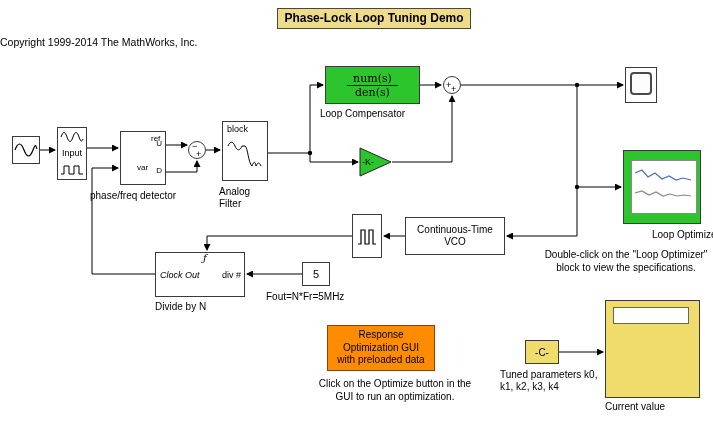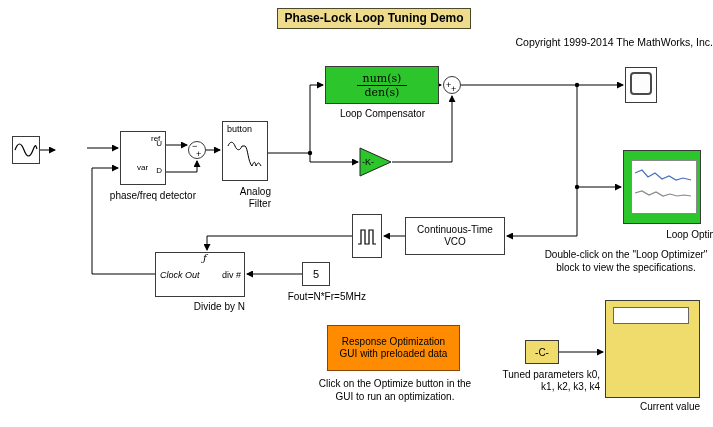--- a/index.html
+++ b/index.html
@@ -1,21 +1,21 @@
 <!DOCTYPE html>
 <html><head>
 <meta charset="utf-8">
 <style>
   html,body{margin:0;padding:0;background:#fff;}
   .canvas{position:relative;width:713px;height:427px;background:#ffffff;
           font-family:"Liberation Sans",sans-serif;color:#000;overflow:hidden;}
   svg.wires{position:absolute;left:0;top:0;z-index:1;pointer-events:none;}
   .wire{stroke:#000;stroke-width:1;fill:none;}
   .blk{position:absolute;background:#fff;border:1px solid #3a3a3a;box-sizing:border-box;z-index:2;}
-  .lbl{position:absolute;font-size:10px;line-height:1.2;text-align:right;z-index:2;color:#000;}
+  .lbl{position:absolute;font-size:10px;line-height:1.2;text-align:left;z-index:2;color:#000;}
   .note{position:absolute;font-size:10px;line-height:1.25;text-align:center;z-index:2;color:#000;}
 
   #titleBox{left:277px;top:8px;width:194px;height:21px;background:#eedc8c;border:1px solid #4a4a2a;
             font-weight:bold;font-size:12px;text-align:center;line-height:19px;position:absolute;z-index:2;box-sizing:border-box;}
   #copyright{left:0;top:36px;width:713px;font-size:10.5px;}
 
   #blkSine{left:12px;top:136px;width:28px;height:28px;display:flex;align-items:center;justify-content:center;}
   #blkInput{left:57px;top:127px;width:30px;height:53px;display:flex;flex-direction:column;
             align-items:center;justify-content:space-between;padding:2px 0;}
   #blkInput .inlabel{font-size:9px;line-height:9px;}
@@ -32,21 +32,21 @@
   #sum1 .s2{position:absolute;left:7px;top:8px;font-size:9px;line-height:9px;}
   #sum2{left:443px;top:76px;width:18px;height:18px;}
   #sum2 .s1{position:absolute;left:2px;top:4px;font-size:9px;line-height:9px;}
   #sum2 .s2{position:absolute;left:7px;top:8px;font-size:9px;line-height:9px;}
 
   #blkFilter{left:222px;top:121px;width:46px;height:60px;}
   #blkFilter .ftxt{position:absolute;left:4px;top:2px;font-size:9px;}
   #blkFilter svg{position:absolute;left:2px;top:14px;}
   #lblFilter{left:219px;top:186px;width:52px;}
 
-  #blkComp{left:325px;top:66px;width:114px;height:38px;background:#2cc52c;
+  #blkComp{left:325px;top:66px;width:95px;height:38px;background:#2cc52c;
            display:flex;align-items:center;justify-content:center;}
   .frac{display:inline-block;text-align:center;font-family:"DejaVu Serif",serif;font-size:11px;line-height:13px;}
   .frac .num{border-bottom:1px solid #000;padding:0 6px;}
   #lblComp{left:320px;top:108px;width:105px;}
 
   #gainSvg{position:absolute;left:359px;top:147px;z-index:2;}
 
   #vcoTitle{left:408px;top:184px;width:116px;}
   #blkVco{left:405px;top:217px;width:100px;height:38px;display:flex;align-items:center;
           justify-content:center;text-align:center;font-size:10px;line-height:1.2;}
@@ -62,21 +62,21 @@
   #lblFout{left:266px;top:291px;width:100px;}
 
   #blkScopeTop{left:625px;top:67px;width:32px;height:36px;}
   #blkScopeTop .screen{position:absolute;left:4px;top:4px;right:4px;bottom:7px;border:2px solid #4a4a4a;border-radius:4px;background:#fdfdfd;}
 
   #blkOptimizer{left:623px;top:150px;width:78px;height:74px;background:#2cc52c;}
   #blkOptimizer .plot{position:absolute;left:7px;top:9px;width:64px;height:52px;background:#fff;border:1px solid #8a8a8a;}
   #lblOptimizer{left:621px;top:229px;width:82px;margin-left:31px;}
   #noteOptimizer{left:540px;top:249px;width:172px;}
 
-  #blkGui{left:327px;top:325px;width:133px;height:46px;background:#ff8c00;border:1px solid #8a4500;
+  #blkGui{left:327px;top:325px;width:108px;height:46px;background:#ff8c00;border:1px solid #8a4500;
           display:flex;align-items:center;justify-content:center;text-align:center;font-size:10px;line-height:1.25;padding:2px 6px;}
   #noteGui{left:310px;top:378px;width:170px;}
 
   #blkTuned{left:525px;top:340px;width:34px;height:24px;background:#f0db6d;display:flex;
             align-items:center;justify-content:center;font-size:10px;}
   #lblTuned{left:500px;top:369px;width:100px;}
 
   #blkCurrent{left:605px;top:300px;width:95px;height:98px;background:#f0db6d;}
   #blkCurrent .display{position:absolute;left:7px;top:6px;width:74px;height:15px;background:#fff;border:1px solid #666;}
   #lblCurrent{left:605px;top:401px;width:95px;}
@@ -116,36 +116,45 @@
 
   <div id="titleBox">Phase-Lock Loop Tuning Demo</div>
   <div id="copyright" class="lbl">Copyright 1999-2014 The MathWorks, Inc.</div>
 
   <div id="blkSine" class="blk">
     <svg width="24" height="18" viewBox="0 0 24 18">
       <path d="M1 9 C 4 1, 7 1, 10 9 S 16 17, 19 9 S 22 6, 23 8" stroke="#000" stroke-width="1.2" fill="none"></path>
     </svg>
   </div>
 
+  <div id="blkInput" class="blk">
+    <svg width="24" height="14" viewBox="0 0 24 14">
+      <path d="M1 7 C 3 1, 5 1, 7 7 S 11 13, 13 7 S 17 1, 19 7 S 22 11, 23 9" stroke="#000" stroke-width="1" fill="none"></path>
+    </svg>
+    <span class="inlabel">Input</span>
+    <svg width="24" height="14" viewBox="0 0 24 14">
+      <path d="M1 11 h3 v-8 h5 v8 h5 v-8 h5 v8 h4" stroke="#000" stroke-width="1" fill="none"></path>
+    </svg>
+  </div>
 
   <div id="blkPhase" class="blk">
     <span id="portRef" class="port">ref</span>
     <span id="portVar" class="port">var</span>
     <span id="portU" class="port">U</span>
     <span id="portD" class="port">D</span>
   </div>
   <div id="lblPhase" class="lbl">phase/freq detector</div>
 
   <div id="sum1" class="blk sum">
     <span class="s1">−</span>
     <span class="s2">+</span>
   </div>
 
   <div id="blkFilter" class="blk">
-    <span class="ftxt">button</span>
+    <span class="ftxt">block</span>
     <svg width="40" height="40" viewBox="0 0 40 40">
       <path d="M3 10 C5 5, 8 5, 10 10 C12 15, 15 15, 17 10 L20 10 C23 12, 23 26, 27 30 C29 25, 30 25, 31 30 C33 26, 34 26, 36 30" stroke="#000" stroke-width="1" fill="none"></path>
     </svg>
   </div>
   <div id="lblFilter" class="lbl">Analog Filter</div>
 
   <div id="blkComp" class="blk">
     <div class="frac">
       <div class="num">num(s)</div>
       <div class="den">den(s)</div>

